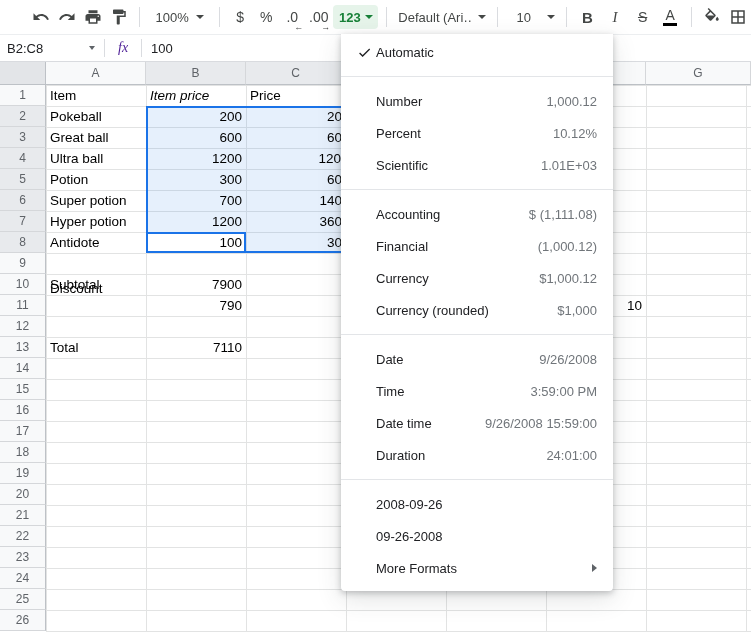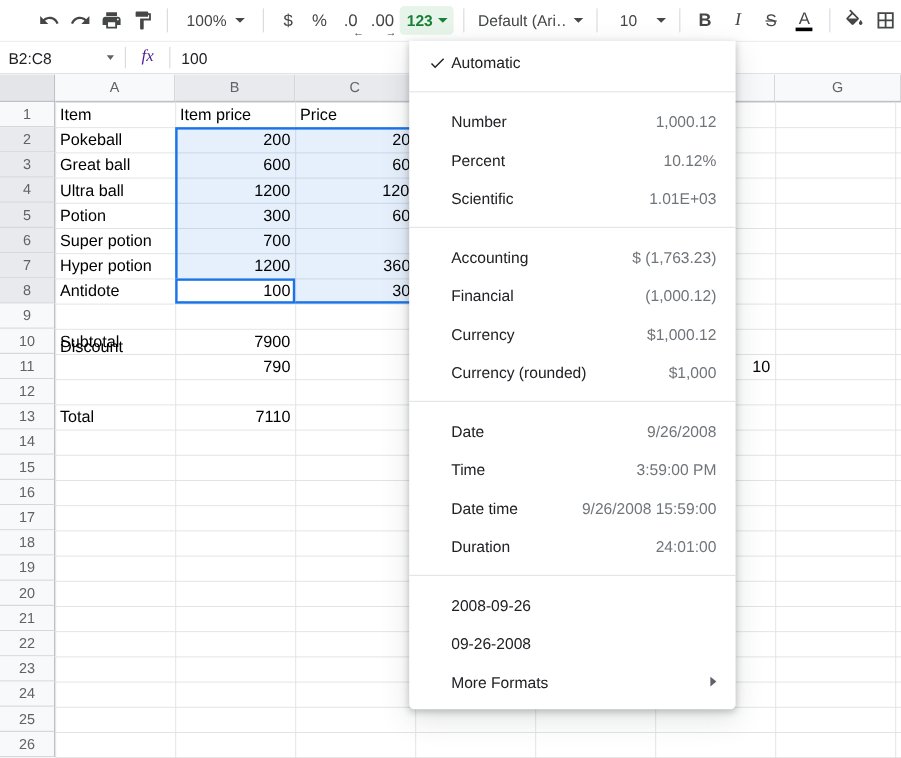--- a/index.html
+++ b/index.html
@@ -211,36 +211,37 @@
       <div class="row-hdr" style="top: 380px; height: 21px;">18</div>
       <div class="row-hdr" style="top: 401px; height: 21px;">19</div>
       <div class="row-hdr" style="top: 422px; height: 21px;">20</div>
       <div class="row-hdr" style="top: 443px; height: 21px;">21</div>
       <div class="row-hdr" style="top: 464px; height: 21px;">22</div>
       <div class="row-hdr" style="top: 485px; height: 21px;">23</div>
       <div class="row-hdr" style="top: 506px; height: 21px;">24</div>
       <div class="row-hdr" style="top: 527px; height: 21px;">25</div>
       <div class="row-hdr" style="top: 548px; height: 21px;">26</div>
       <div class="cell left" style="left: 46px; top: 23px; width: 100px;">Item</div>
-      <div class="cell left" style="left: 146px; top: 23px; width: 100px;">Item price</div>
+      <div class="cell left" style="left: 146px; top: 23px; width: 100px; font-style: italic;">Item price</div>
       <div class="cell left" style="left: 246px; top: 23px; width: 100px;">Price</div>
       <div class="cell left" style="left: 46px; top: 44px; width: 100px;">Pokeball</div>
       <div class="cell right" style="left: 146px; top: 44px; width: 100px;">200</div>
       <div class="cell right" style="left: 246px; top: 44px; width: 100px;">20</div>
       <div class="cell left" style="left: 46px; top: 65px; width: 100px;">Great ball</div>
       <div class="cell right" style="left: 146px; top: 65px; width: 100px;">600</div>
       <div class="cell right" style="left: 246px; top: 65px; width: 100px;">60</div>
       <div class="cell left" style="left: 46px; top: 86px; width: 100px;">Ultra ball</div>
       <div class="cell right" style="left: 146px; top: 86px; width: 100px;">1200</div>
       <div class="cell right" style="left: 245px; top: 86px; width: 100px;">120</div>
       <div class="cell left" style="left: 46px; top: 107px; width: 100px;">Potion</div>
       <div class="cell right" style="left: 146px; top: 107px; width: 100px;">300</div>
       <div class="cell right" style="left: 246px; top: 107px; width: 100px;">60</div>
       <div class="cell left" style="left: 46px; top: 128px; width: 100px;">Super potion</div>
       <div class="cell right" style="left: 146px; top: 128px; width: 100px;">700</div>
+      <div class="cell right" style="left: 246px; top: 128px; width: 100px;">140</div>
       <div class="cell left" style="left: 46px; top: 149px; width: 100px;">Hyper potion</div>
       <div class="cell right" style="left: 146px; top: 149px; width: 100px;">1200</div>
       <div class="cell right" style="left: 246px; top: 149px; width: 100px;">360</div>
       <div class="cell left" style="left: 46px; top: 170px; width: 100px;">Antidote</div>
       <div class="cell right" style="left: 146px; top: 170px; width: 100px;">100</div>
       <div class="cell right" style="left: 246px; top: 170px; width: 100px;">30</div>
       <div class="cell left" style="left: 46px; top: 212px; width: 100px;">Subtotal</div>
       <div class="cell right" style="left: 146px; top: 212px; width: 100px;">7900</div>
       <div class="cell left" style="left: 46px; top: 216px; width: 100px;">Discount</div>
       <div class="cell right" style="left: 146px; top: 233px; width: 100px;">790</div>
@@ -271,21 +272,21 @@
       </div>
       <div class="menu-item">
         <span class="check"></span>
         <span class="mi-label">Scientific</span>
         <span class="mi-example">1.01E+03</span>
       </div>
       <div class="menu-sep"></div>
       <div class="menu-item">
         <span class="check"></span>
         <span class="mi-label">Accounting</span>
-        <span class="mi-example">$ (1,763.23)</span>
+        <span class="mi-example">$ (1,111.08)</span>
       </div>
       <div class="menu-item">
         <span class="check"></span>
         <span class="mi-label">Financial</span>
         <span class="mi-example">(1,000.12)</span>
       </div>
       <div class="menu-item">
         <span class="check"></span>
         <span class="mi-label">Currency</span>
         <span class="mi-example">$1,000.12</span>

